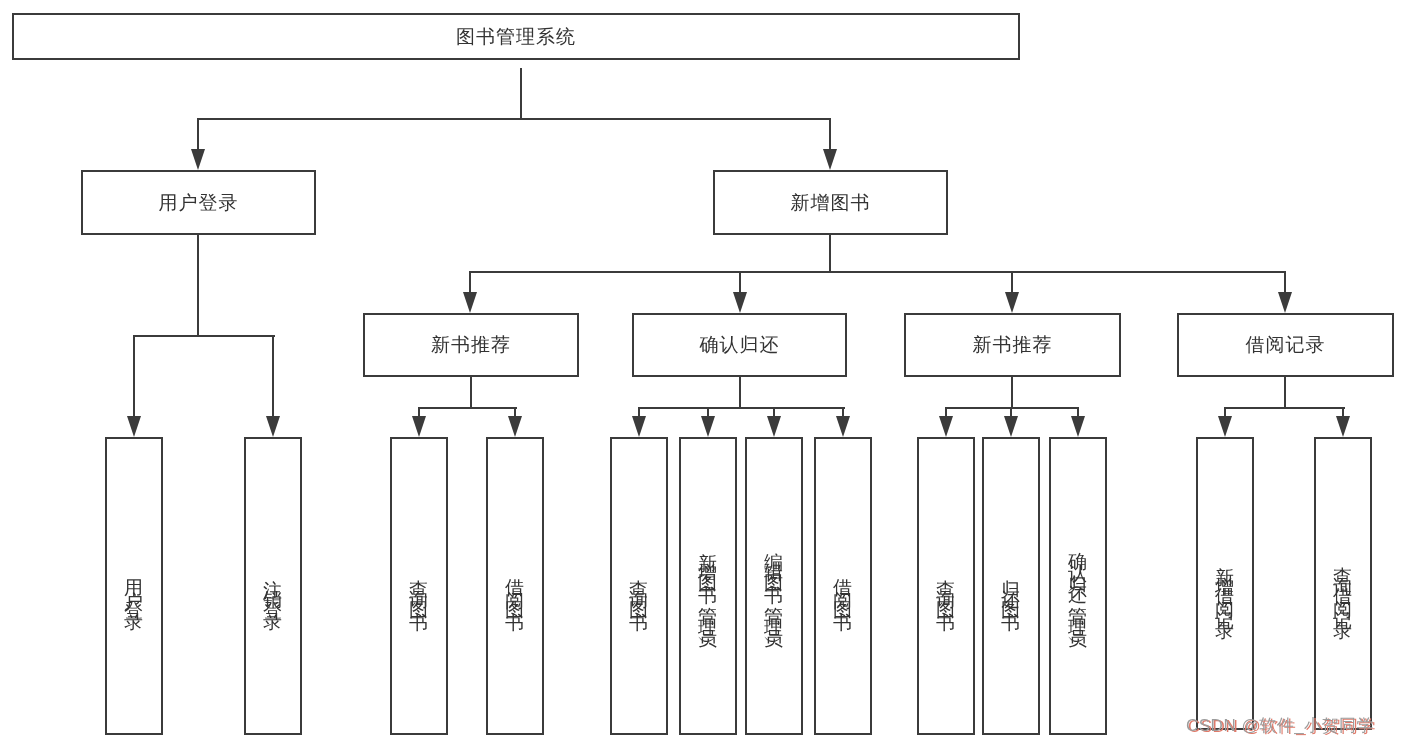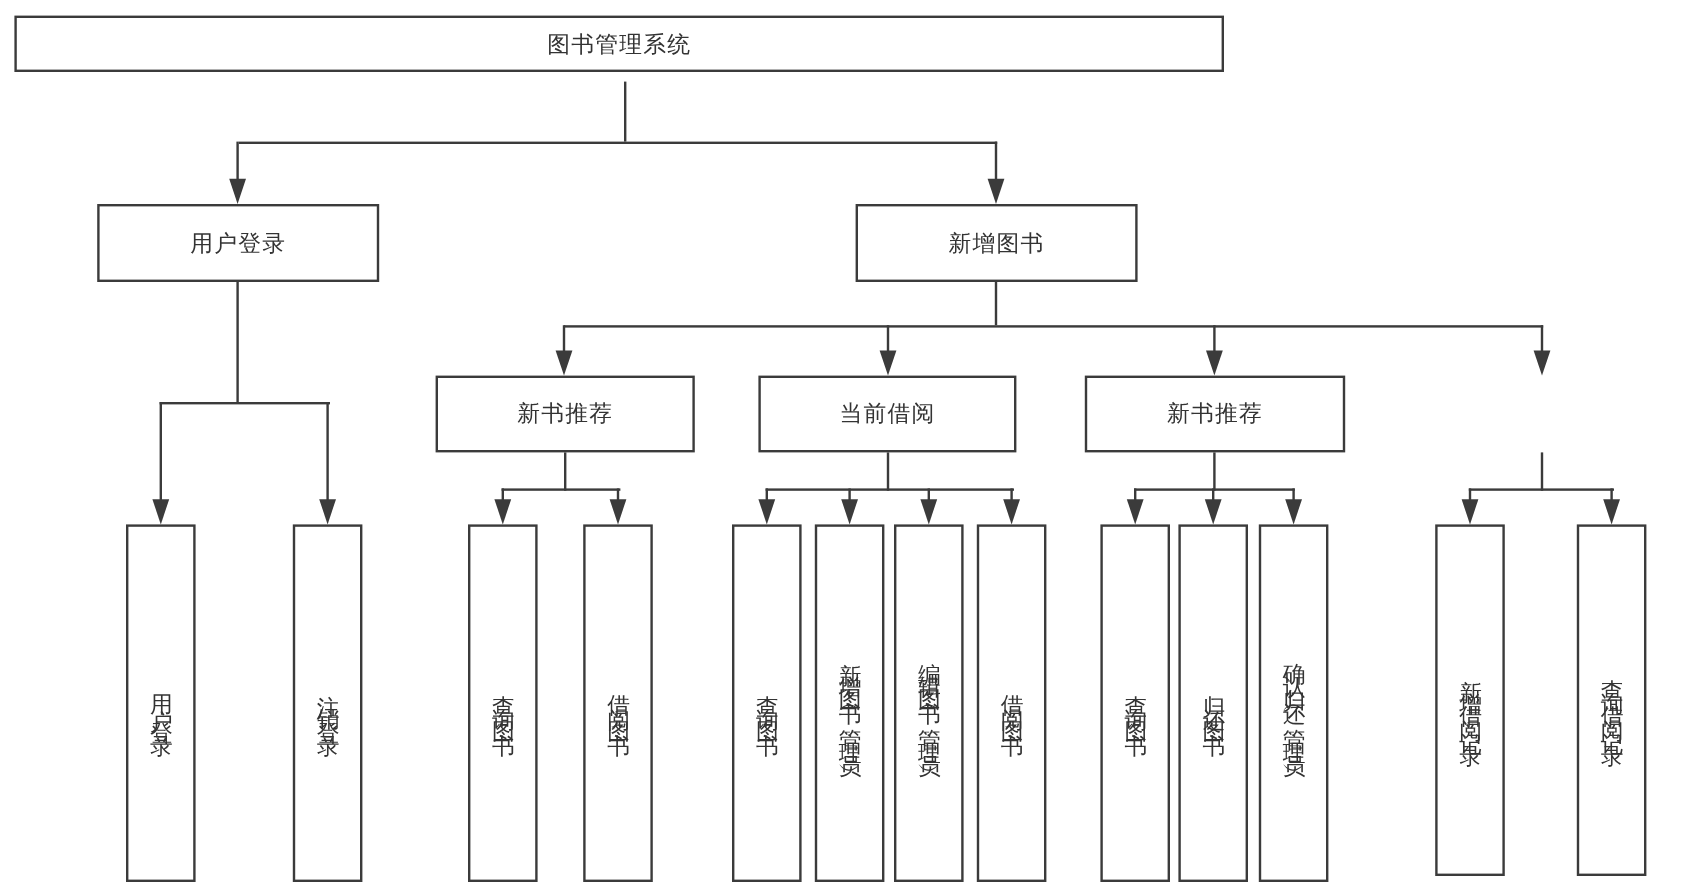--- a/index.html
+++ b/index.html
@@ -117,24 +117,27 @@
     <span>用户登录</span>
   </div>
   <div class="box" id="l2-book-mgmt">
     <span>新增图书</span>
   </div>
 
   <div class="box" id="l3-new-book">
     <span>新书推荐</span>
   </div>
   <div class="box" id="l3-book-borrow">
-    <span>当前借阅</span>
+    <span>确认归还</span>
   </div>
   <div class="box" id="l3-current-borrow">
     <span>新书推荐</span>
+  </div>
+  <div class="box" id="l3-borrow-records">
+    <span>借阅记录</span>
   </div>
 
   <div class="box leaf" id="leaf-a1">
     <span class="vtext">用户登录</span>
   </div>
   <div class="box leaf" id="leaf-a2">
     <span class="vtext">注销登录</span>
   </div>
 
   <div class="box leaf" id="leaf-b1">
@@ -224,14 +227,15 @@
   <div class="arrow leaf-head" id="head-d1"></div>
   <div class="v leaf-shaft" id="shaft-d2"></div>
   <div class="arrow leaf-head" id="head-d2"></div>
   <div class="v leaf-shaft" id="shaft-d3"></div>
   <div class="arrow leaf-head" id="head-d3"></div>
   <div class="v leaf-shaft" id="shaft-e1"></div>
   <div class="arrow leaf-head" id="head-e1"></div>
   <div class="v leaf-shaft" id="shaft-e2"></div>
   <div class="arrow leaf-head" id="head-e2"></div>
 
+  <div class="watermark">CSDN @软件_小贺同学</div>
 
 </div>
 
 </body></html>

